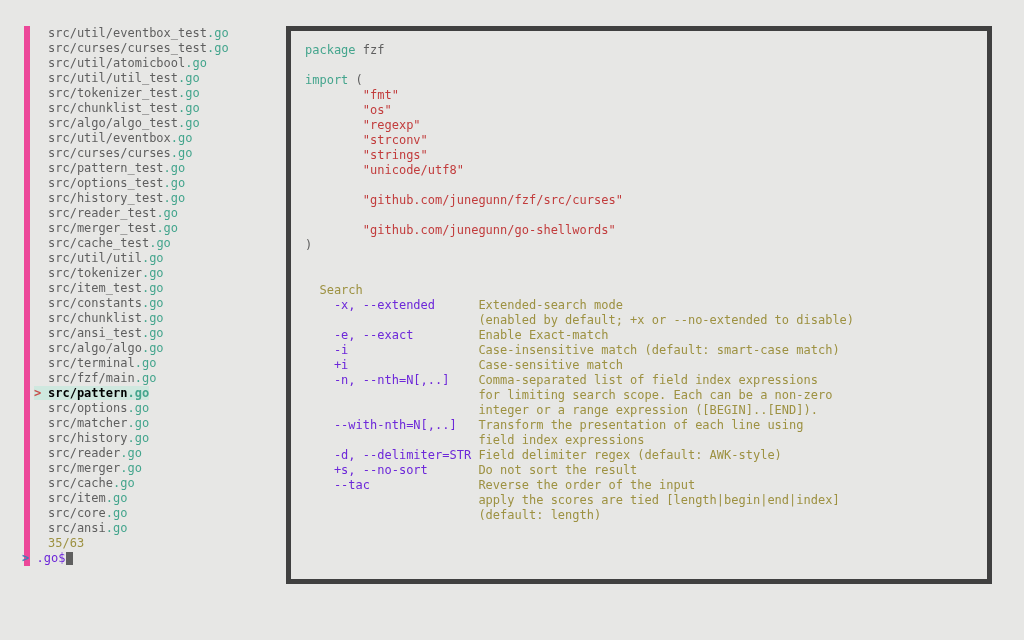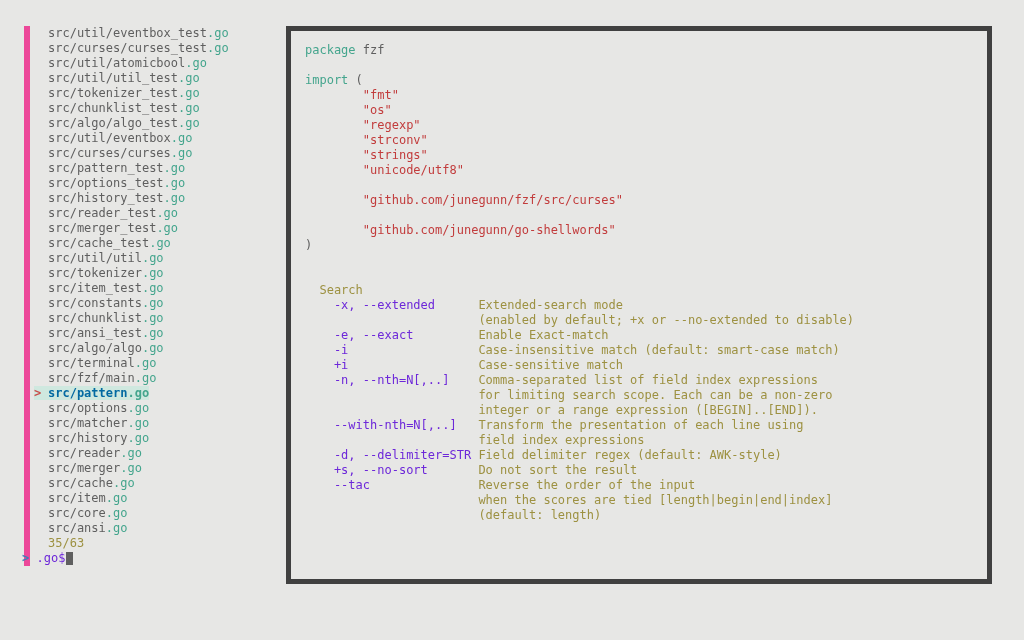--- a/index.html
+++ b/index.html
@@ -6,21 +6,21 @@
   body{font-family:Menlo,Consolas,"DejaVu Sans Mono",monospace;font-size:12px;line-height:15px;color:#5f5f5f}
   .wrap{padding:26px 18px 26px 24px;box-sizing:border-box}
   .list{float:left;width:230px;border-left:6px solid #ec4899;padding-left:4px;box-sizing:border-box}
   .row{position:relative;white-space:pre}
   .row-inner{padding-left:14px}
   .row .marker{position:absolute;left:0;width:10px;text-align:left;color:#c94f4b;font-weight:bold}
   .row.selected .row-inner{background:#cfe8df}
   .row.selected{font-weight:bold;color:#333}
   .path{color:#5f5f5f}
   .hl{color:#44a58d}
-  .row.selected .path{color:#0369a1}
+  .row.selected .path{color:#000000}
   .status{padding-left:14px;color:#9d9141}
   .prompt-line{margin-left:-12px;margin-top:0}
   .prompt-sym{color:#3b7fb8;font-weight:bold}
   .prompt-text{font-weight:normal;color:#6d28d9}
   .cursor{display:inline-block;width:7px;height:13px;background:#5f5f5f;vertical-align:text-bottom;margin-left:1px}
 
   .preview{margin-left:262px;width:706px;height:558px;border:5px solid #404040;padding:12px 14px;box-sizing:border-box;overflow:hidden;background:#e7e7e5}
   .code-line{white-space:pre}
   .kw{color:#44a58d}
   .str{color:#c23c3c}
@@ -94,16 +94,16 @@
       <div class="code-line"><span class="usage-flag">    -i                  </span><span class="usage-head">Case-insensitive match (default: smart-case match)</span></div>
       <div class="code-line"><span class="usage-flag">    +i                  </span><span class="usage-head">Case-sensitive match</span></div>
       <div class="code-line"><span class="usage-flag">    -n, --nth=N[,..]    </span><span class="usage-head">Comma-separated list of field index expressions</span></div>
       <div class="code-line"><span class="usage-flag">                        </span><span class="usage-head">for limiting search scope. Each can be a non-zero</span></div>
       <div class="code-line"><span class="usage-flag">                        </span><span class="usage-head">integer or a range expression ([BEGIN]..[END]).</span></div>
       <div class="code-line"><span class="usage-flag">    --with-nth=N[,..]   </span><span class="usage-head">Transform the presentation of each line using</span></div>
       <div class="code-line"><span class="usage-flag">                        </span><span class="usage-head">field index expressions</span></div>
       <div class="code-line"><span class="usage-flag">    -d, --delimiter=STR </span><span class="usage-head">Field delimiter regex (default: AWK-style)</span></div>
       <div class="code-line"><span class="usage-flag">    +s, --no-sort       </span><span class="usage-head">Do not sort the result</span></div>
       <div class="code-line"><span class="usage-flag">    --tac               </span><span class="usage-head">Reverse the order of the input</span></div>
-      <div class="code-line"><span class="usage-flag">                        </span><span class="usage-head">when the scores are tied [length|begin|end|index]</span></div>
+      <div class="code-line"><span class="usage-flag">                        </span><span class="usage-head">apply the scores are tied [length|begin|end|index]</span></div>
       <div class="code-line"><span class="usage-flag">                        </span><span class="usage-head">(default: length)</span></div>
     </div>
 </div>
 
 </body></html>

